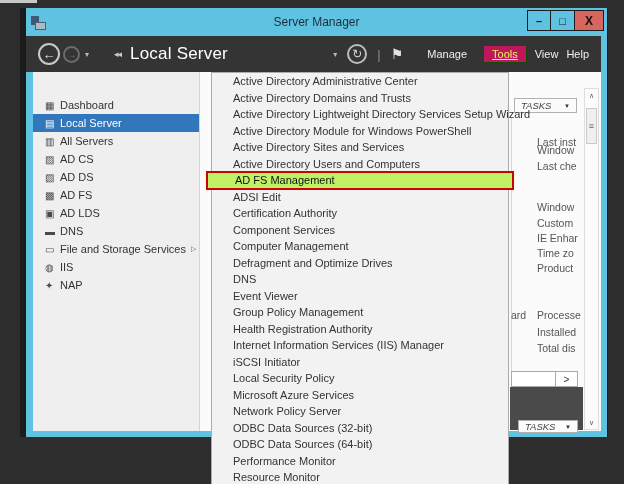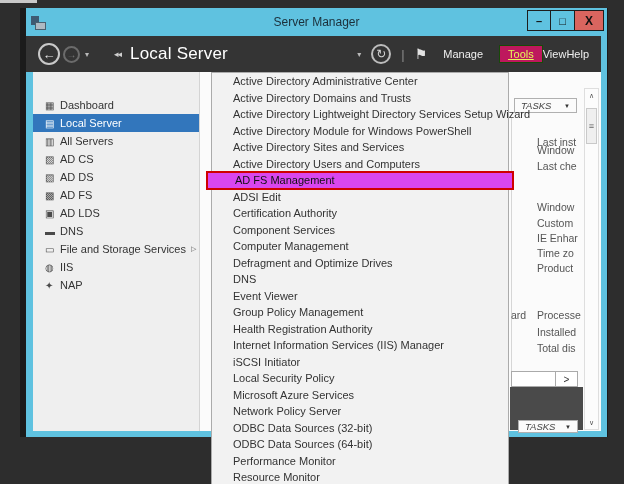--- a/index.html
+++ b/index.html
@@ -32,38 +32,38 @@
   .back { width:22px; height:22px; border:2px solid #c9c9c9; color:#e8e8e8; font-size:13px; font-weight:bold; }
   .fwd  { width:17px; height:17px; border:2px solid #6b6b6b; color:#7a7a7a; font-size:10px; margin-left:3px; }
   .nav-caret { color:#b9b9b9; font-size:8px; margin-left:5px; }
   .bc-chevrons { color:#cfcfcf; font-size:9px; letter-spacing:-1px; margin-left:25px; }
   .bc-title { color:#fff; font-size:17px; font-weight:400; margin-left:9px; letter-spacing:.2px; }
   .nav-right { position:absolute; right:12px; top:0; height:36px; display:flex; align-items:center; font-size:11px; color:#f0f0f0; }
   .bc-caret { color:#b9b9b9; font-size:8px; margin-right:10px; }
   .refresh { width:20px; height:20px; border:2px solid #bdbdbd; color:#d5d5d5; font-size:12px; }
   .nav-sep { color:#8a8a8a; margin:0 10px; font-size:13px; }
   .flag { color:#e2e2e2; font-size:14px; margin-right:16px; }
-  .nav-menu-item { margin-left:0; cursor:default; }
+  .nav-menu-item { margin-left:8px; cursor:default; }
   .tools-highlight { background:#be185d; border:1px solid #174a08; color:#e7f65a; padding:2px 8px; margin-left:16px;text-decoration:underline; }
 
   
   .main { display:flex; height:359px; margin-left:7px; margin-right:6px; }
   .sidebar { width:167px; background:#efefef; border-right:1px solid #d4d4d4; padding-top:24px; flex:none; }
   .side-item { height:18px; display:flex; align-items:center; padding-left:12px; font-size:11px; color:#333; }
   .side-item .glyph { width:15px; font-size:10px; color:#4a4a4a; flex:none; }
   .side-item.selected { background:#3276bc; color:#fff; }
   .side-item.selected .glyph { color:#fff; }
   .side-item .expander { font-size:7px; color:#555; margin-left:5px; }
   .content { flex:1; background:#fbfbfb; position:relative; }
 
   
   .tools-menu { position:absolute; left:211px; top:72px; width:298px; height:460px;
                 background:#f2f2f2; border:1px solid #ababab; z-index:10; overflow:visible; }
   .menu-item { height:16.5px; line-height:16.5px; padding-left:21px; font-size:11px; color:#333; white-space:nowrap; }
-  .menu-item.highlighted { background:#d946ef; border:2px solid #cf0000; height:18.5px; line-height:14px;
+  .menu-item.highlighted { background:#bef264; border:2px solid #cf0000; height:18.5px; line-height:14px;
                            margin:-1px -6px; padding-left:27px; color:#111; position:relative; z-index:2; }
 
   
   .frag { position:absolute; font-size:10.5px; color:#555; z-index:5; white-space:nowrap; }
   .panel-vline { position:absolute; left:511px; top:118px; width:1px; height:253px; background:#d6d6d6; z-index:5; }
   .tasks-btn { position:absolute; display:flex; align-items:center; justify-content:space-between;
                border:1px solid #b0b0b0; background:#fbfbfb; color:#444; font-size:9.5px; padding:0 6px; z-index:5;font-style:italic; }
   .tasks-btn .tcaret { font-size:6px; color:#333; }
   .chev-row { position:absolute; left:511px; top:371px; width:67px; height:16px; background:#fff;
               border:1px solid #aaa; display:flex; z-index:5; }

